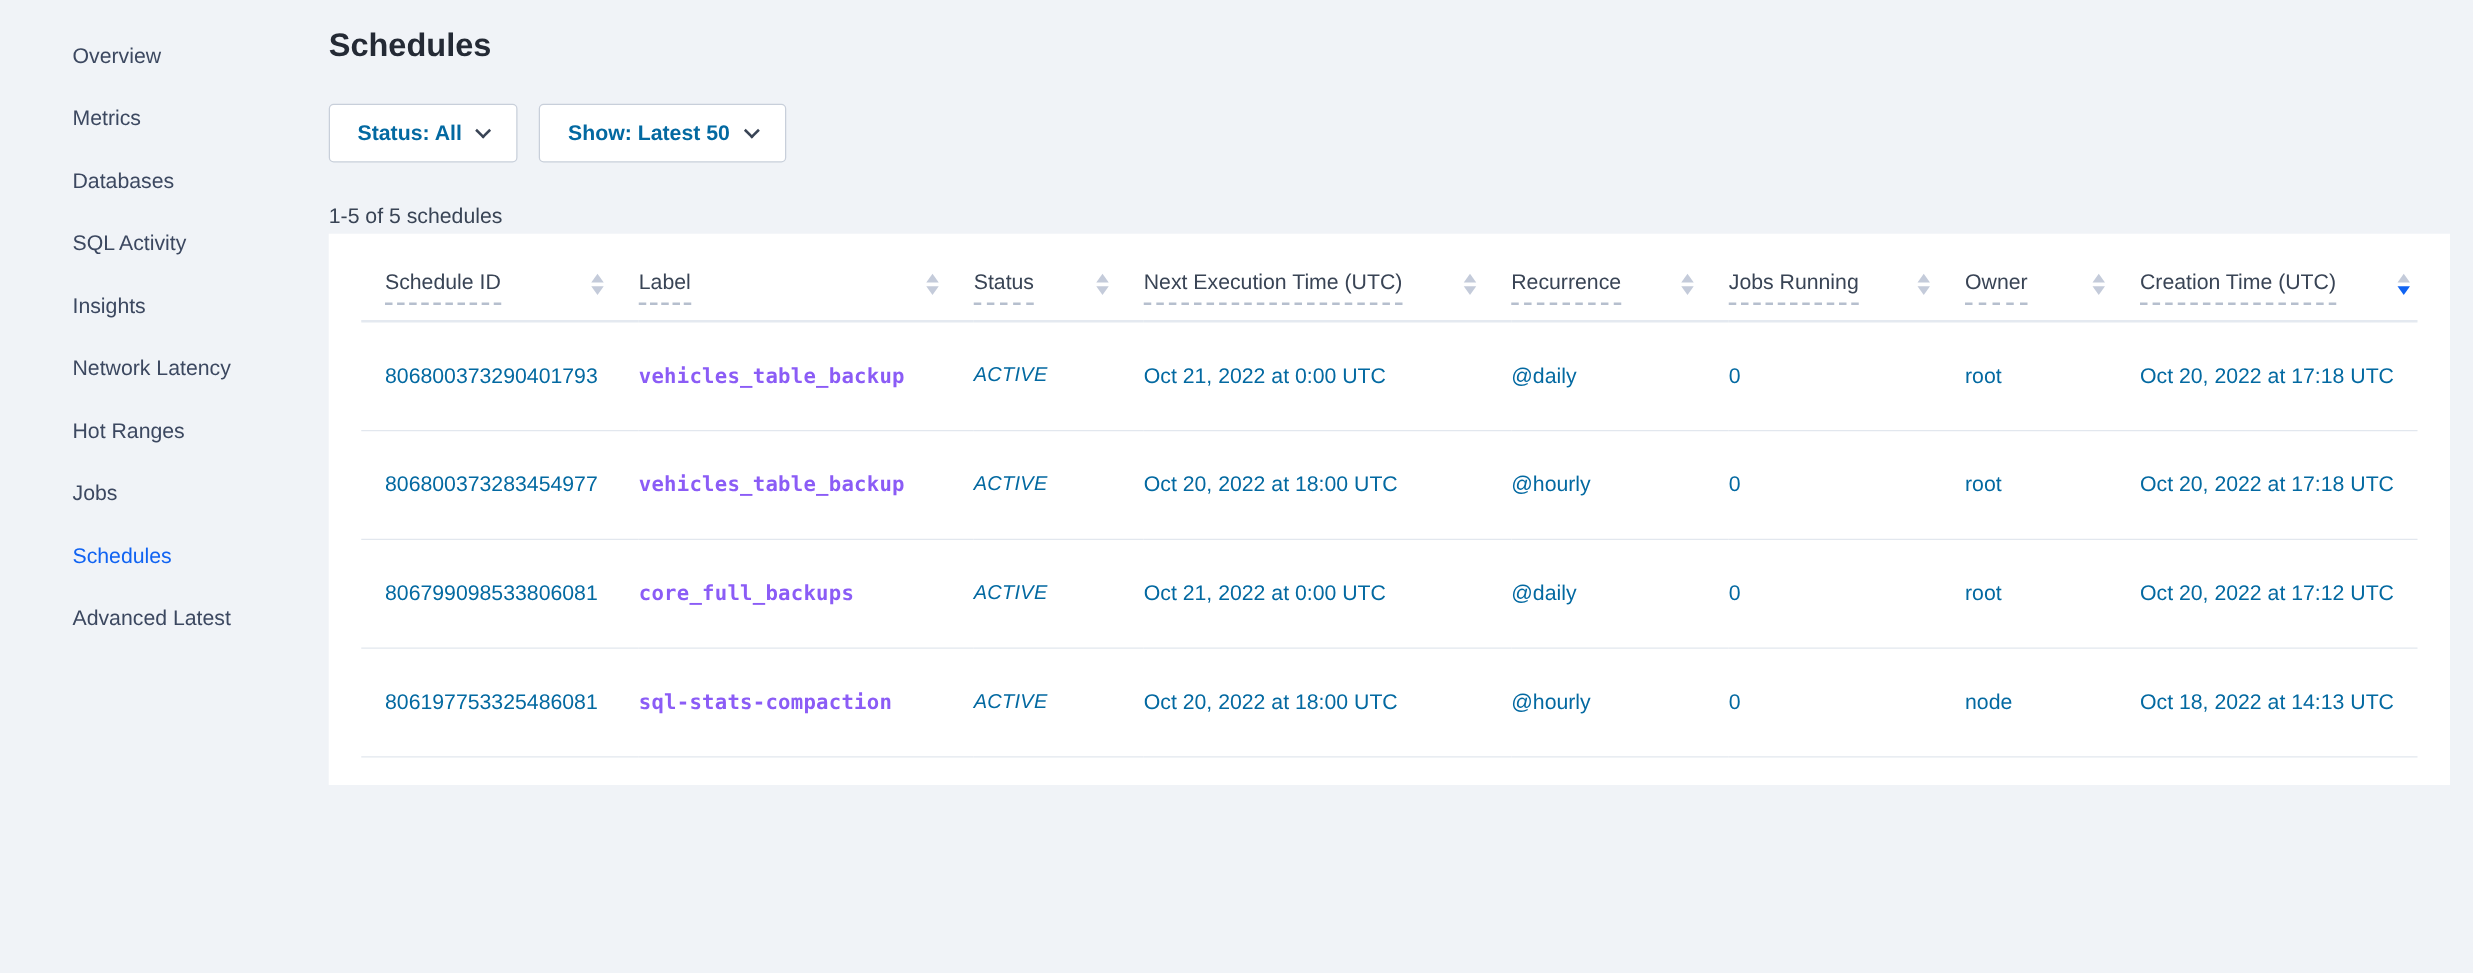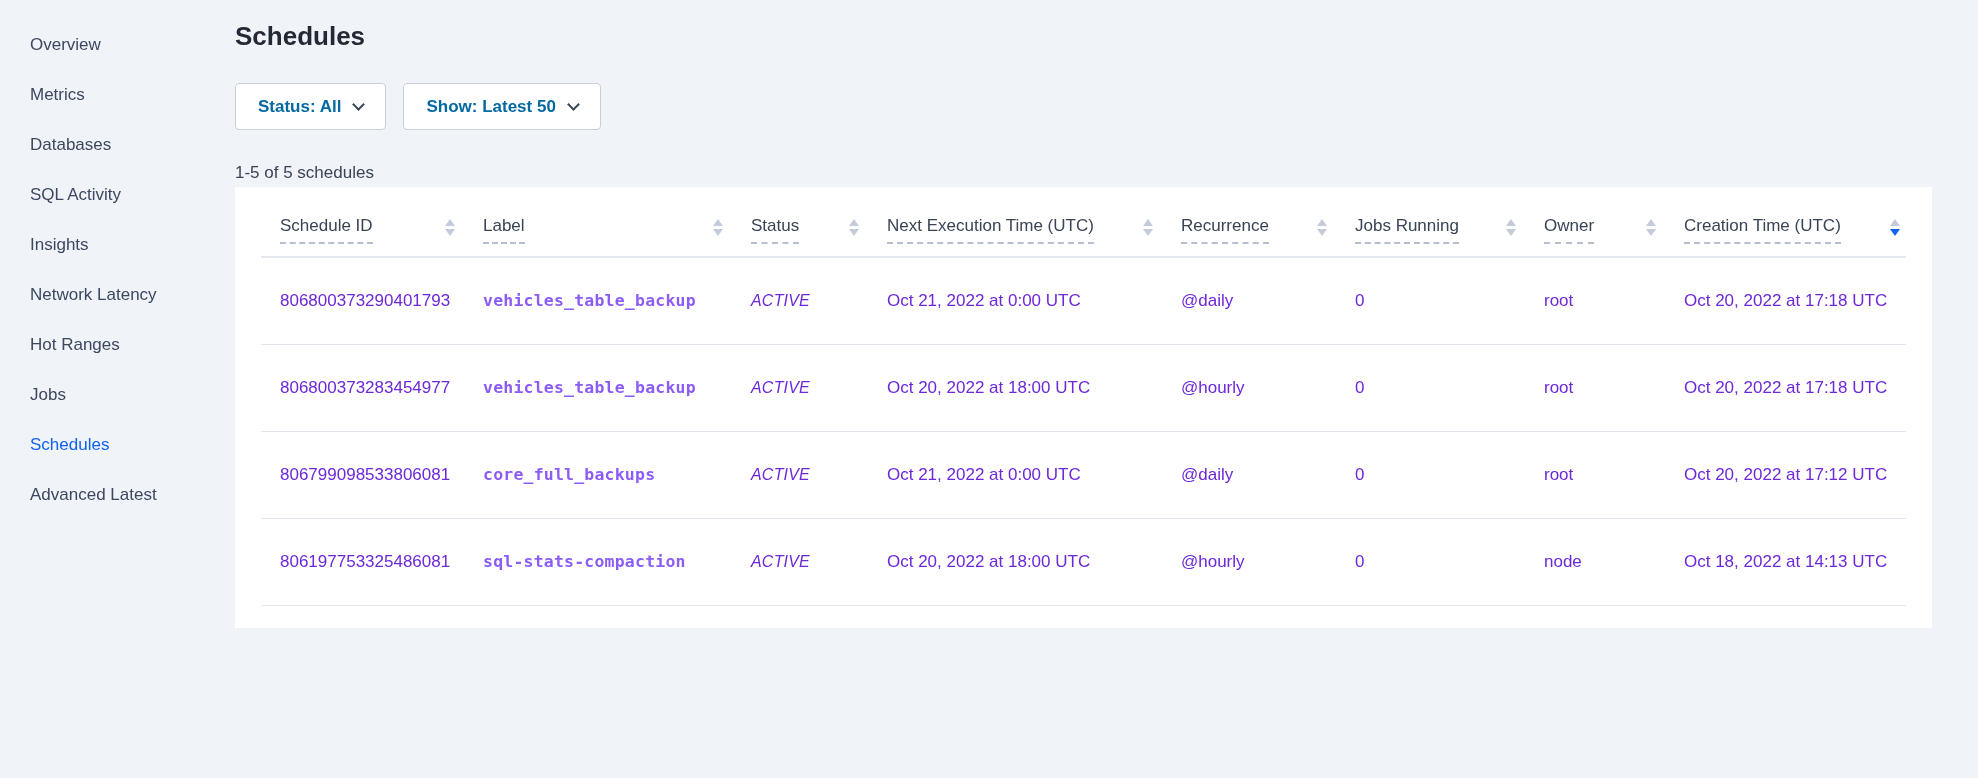--- a/index.html
+++ b/index.html
@@ -3,21 +3,21 @@
 <meta charset="utf-8">
 <style>
   * { margin:0; padding:0; box-sizing:border-box; }
   html,body { width:1978px; height:778px; overflow:hidden; }
   body {
     background:#f0f3f7;
     font-family:"Liberation Sans","DejaVu Sans",sans-serif;
     color:#394455;
     -webkit-font-smoothing:antialiased;
   }
-  .app { display:flex; width:1978px; height:662px; }
+  .app { display:flex; width:1978px; height:662px;padding-left:28px; }
 
   
   .sidebar { width:235px; flex:0 0 235px; padding:34px 0 0 30px; }
   .side-item {
     font-size:17px; line-height:22px; margin-bottom:28px;
     color:#3c4860; cursor:pointer; white-space:nowrap;
   }
   .side-item.active { color:var(--accent,#1063f2); }
 
   
@@ -55,21 +55,21 @@
           margin-left:auto; margin-right:28px; cursor:pointer; padding-bottom:5px; }
   th:last-child .sort { margin-right:6px; }
   .tri { width:0; height:0; display:block; }
   .tri-up  { border-left:5px solid transparent; border-right:5px solid transparent;
              border-bottom:7px solid #c4cbda; }
   .tri-down{ border-left:5px solid transparent; border-right:5px solid transparent;
              border-top:7px solid #c4cbda; margin-top:3px; }
   .sort.desc .tri-down { border-top-color:var(--accent,#1063f2); }
 
   tbody tr { height:87px; border-bottom:1px solid #e2e7ee; }
-  tbody td { font-size:17px; color:#6d28d9; vertical-align:middle; padding:0; }
+  tbody td { font-size:17px; color:#0369a1; vertical-align:middle; padding:0; }
   td.first, th.first { padding-left:19px; }
   td.mono {
     font-family:"DejaVu Sans Mono","Liberation Mono",monospace;
     font-weight:700; color:#8b5cf6; font-size:16.5px; letter-spacing:0.2px;
   }
   td.status { font-size:16px; letter-spacing:0.2px;font-style:italic; }
 </style>
 </head>
 <body>
 

